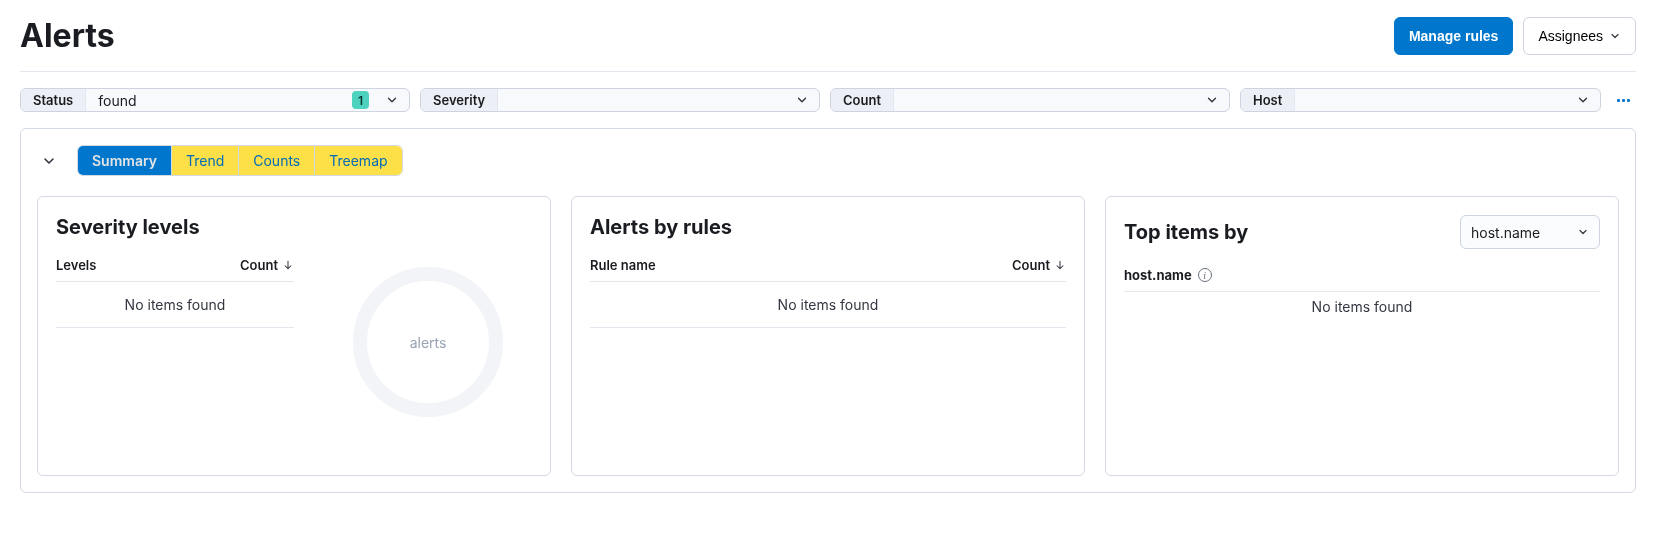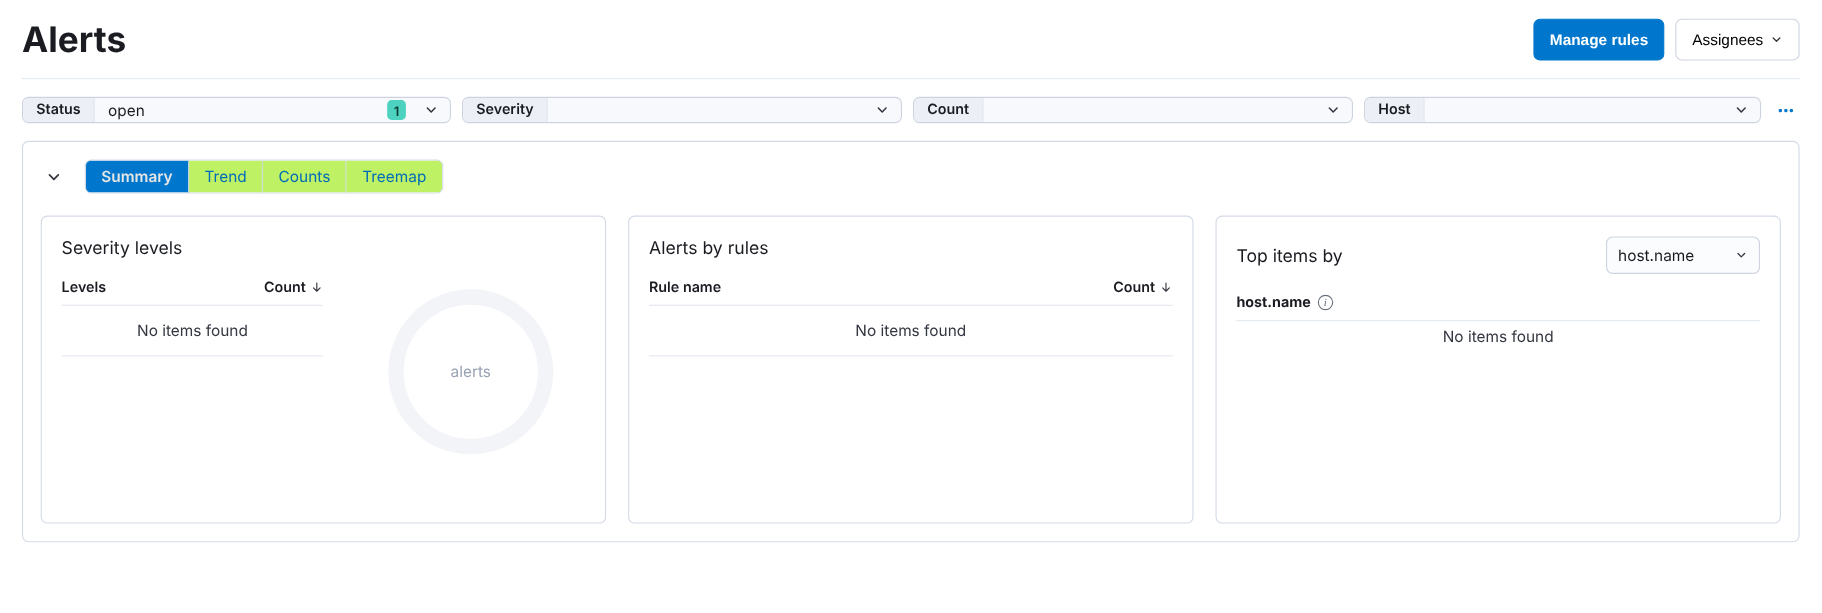--- a/index.html
+++ b/index.html
@@ -139,42 +139,42 @@
     border: 1px solid #d3dae6;
     border-radius: 6px;
     overflow: hidden;
   }
   .tab {
     padding: 6px 14px;
     font-size: 14px;
     color: #006bb8;
     cursor: pointer;
     border-right: 1px solid #d3dae6;
-    background: #bef264;
+    background: #fde047;
   }
   .tab:last-child { border-right: none; }
   .tab.active {
     background: #07c;
     color: #e5e5e5;
     font-weight: 600;
   }
   .cards-row {
     display: flex;
     gap: 20px;
   }
   .card {
     border: 1px solid #d3dae6;
     border-radius: 6px;
     padding: 18px;
     flex: 1;
     min-height: 280px;
   }
   .card-title {
-    font-size: 16px;
-    font-weight: 400;
+    font-size: 20px;
+    font-weight: 700;
     margin: 0 0 18px 0;
   }
   .card-top-row {
     display: flex;
     align-items: center;
     justify-content: space-between;
     margin-bottom: 18px;
   }
   .select-small {
     display: flex;
@@ -277,21 +277,21 @@
       <svg class="chev chev-icon" viewBox="0 0 16 16">
           <path d="M4 6l4 4 4-4"></path>
         </svg>
     </button>
   </div>
 </div>
 
 <div class="filters-row">
   <div class="filter filter-status">
     <div class="filter-label">Status</div>
-    <div class="filter-value">open</div>
+    <div class="filter-value">found</div>
     <span class="filter-count-badge">1</span>
     <div class="filter-chev">
       <svg class="chev" width="14" height="14" viewBox="0 0 16 16">
           <path d="M4 6l4 4 4-4"></path>
         </svg>
     </div>
   </div>
 
   <div class="filter filter-sev">
     <div class="filter-label">Severity</div>

